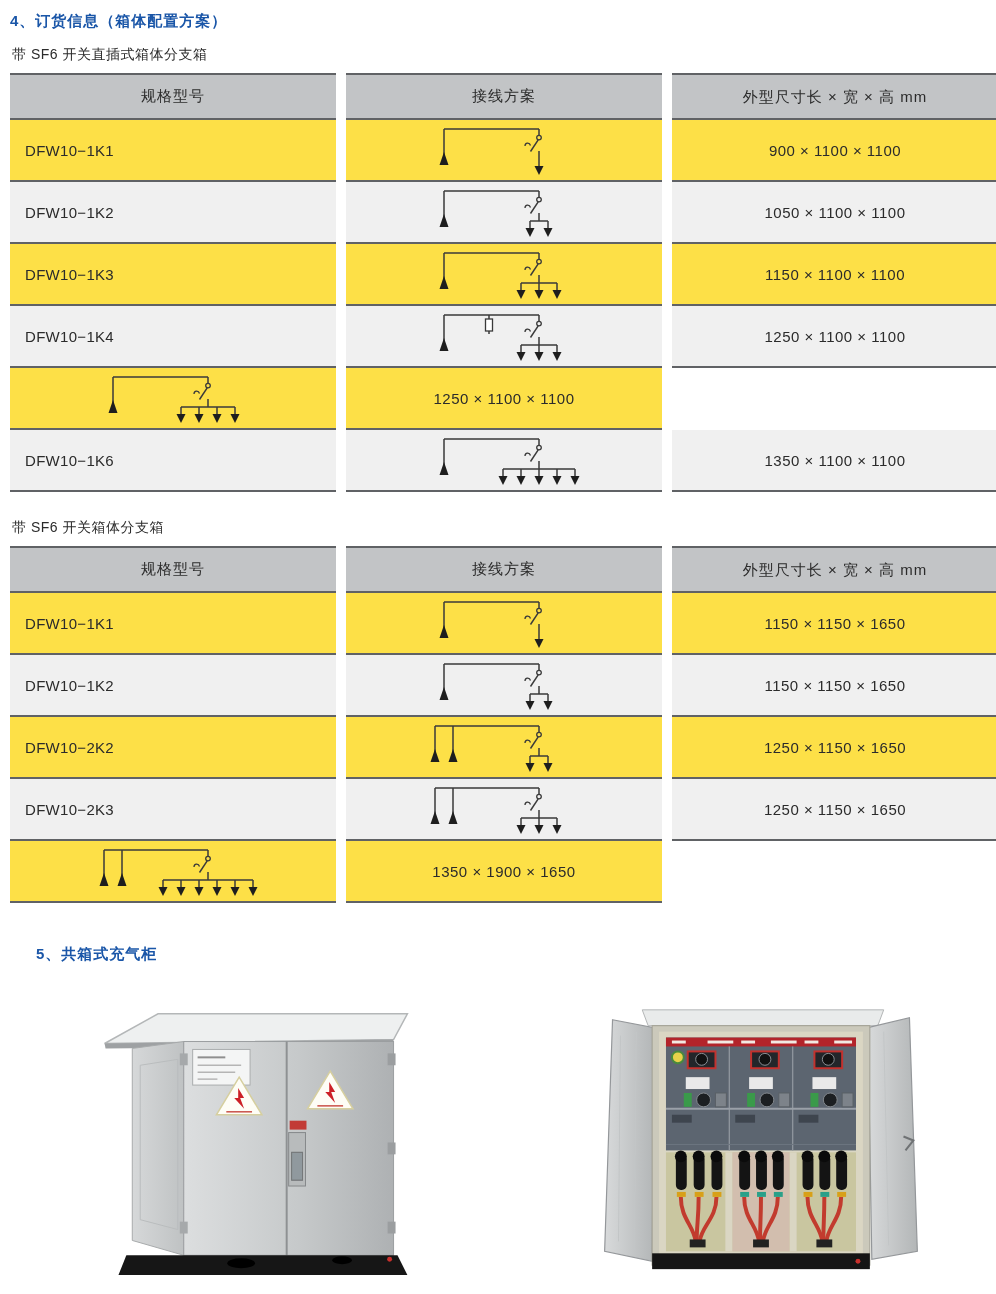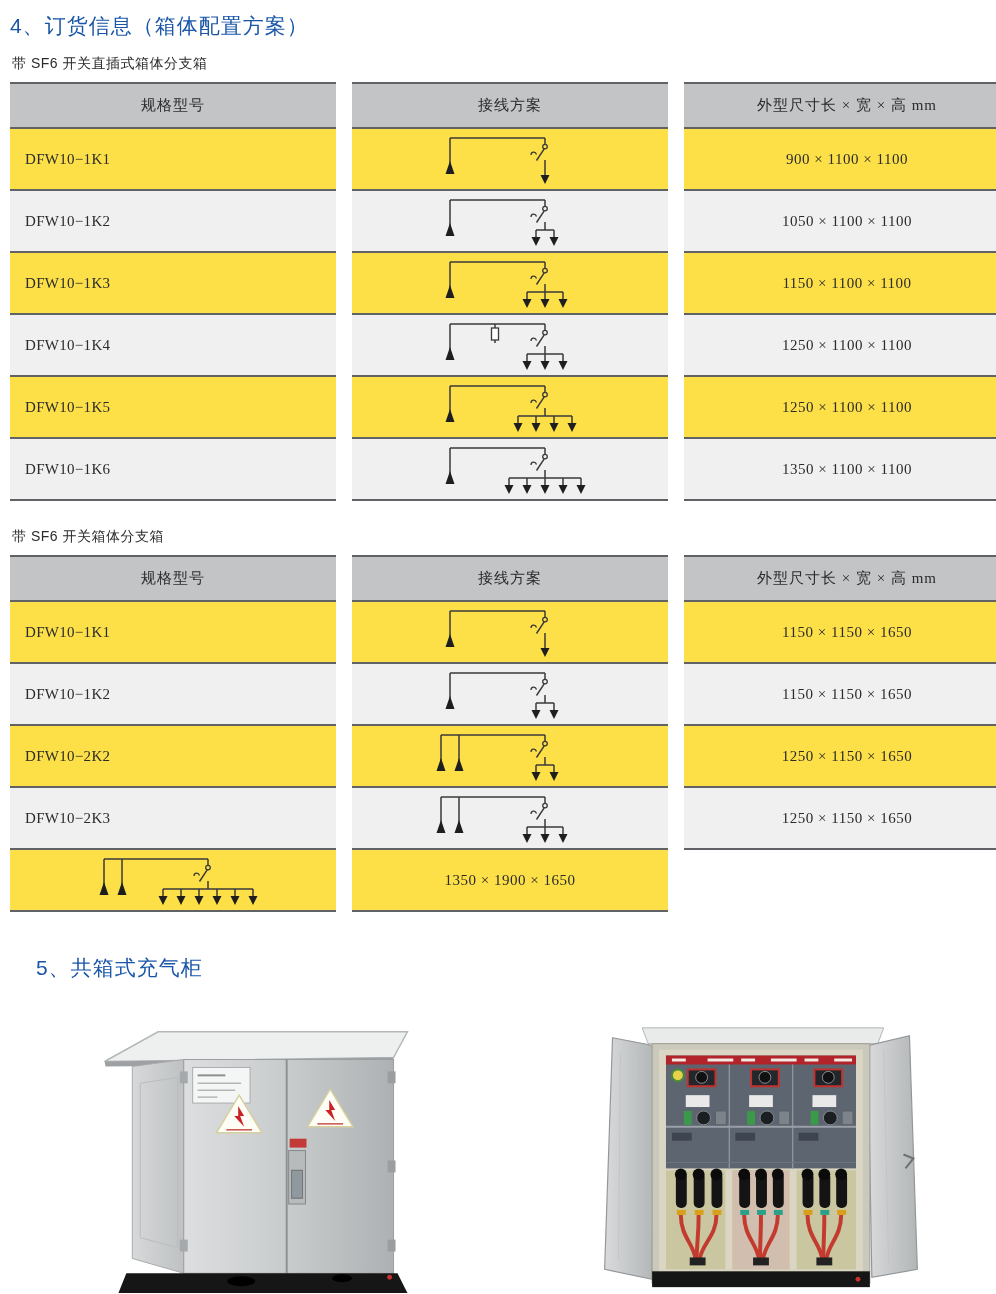--- a/index.html
+++ b/index.html
@@ -3,32 +3,31 @@
 <meta charset="utf-8">
 <style>
   html,body{margin:0;padding:0;background:#ffffff;}
   body{
     width:996px;height:1294px;overflow:hidden;position:relative;
     font-family:"Liberation Sans","DejaVu Sans",sans-serif;
     color:#2b2b2b;
   }
   .page{padding:0;}
   h1.sec{
-    font-size:21px;font-weight:normal;color:var(--title-blue,#1a56a8);
+    font-size:15px;font-weight:bold;color:var(--title-blue,#1a56a8);
     margin:12px 0 0 10px;letter-spacing:1px;
   }
   p.caption{
     font-size:14px;color:#2b2b2b;margin:15px 0 9px 12px;letter-spacing:.5px;
   }
   .dtable{margin:0 10px;}
   .thead,.trow{
     display:grid;
     grid-template-columns:326px 316px 326px;
-    column-gap:16px;
-    font-family:Liberation Serif, serif;
+    column-gap:10px;
   }
   .hcell{
     background:var(--header-bg,#c2c4c6);
     height:47px;box-sizing:border-box;
     border-top:2px solid var(--line,#606265);
     border-bottom:2px solid var(--line,#606265);
     display:flex;align-items:center;justify-content:center;
     font-size:15px;letter-spacing:1px;
   }
   .hcell.two{line-height:1.3;}
@@ -151,21 +150,20 @@
               <line x1="150" y1="38" x2="150" y2="46" stroke="#3a3a3a" stroke-width="1.5"></line>
               <polygon points="145.5,45 154.5,45 150,54" fill="#1e1e1e"></polygon>
               <line x1="168" y1="38" x2="168" y2="46" stroke="#3a3a3a" stroke-width="1.5"></line>
               <polygon points="163.5,45 172.5,45 168,54" fill="#1e1e1e"></polygon>
             </svg>
           </div>
     <div class="cell size">1250 × 1100 × 1100</div>
   </div>
 
   <div class="trow">
-    <div class="cell model">DFW10−1K5</div>
     <div class="cell diagram">
             <svg width="230" height="58" viewBox="0 0 230 58">
               <line x1="55" y1="8" x2="150" y2="8" stroke="#3a3a3a" stroke-width="1.5"></line>
               <line x1="55" y1="8" x2="55" y2="36" stroke="#3a3a3a" stroke-width="1.5"></line>
               <polygon points="55,31 50.5,44 59.5,44" fill="#1e1e1e"></polygon>
               <line x1="150" y1="8" x2="150" y2="14" stroke="#3a3a3a" stroke-width="1.5"></line>
               <circle cx="150" cy="16.6" r="2.3" fill="none" stroke="#3a3a3a" stroke-width="1.3"></circle>
               <line x1="149.2" y1="18.8" x2="141.5" y2="30.5" stroke="#3a3a3a" stroke-width="1.5"></line>
               <path d="M 136 25 c 0 -3.5 4.5 -4 5.5 -0.5" fill="none" stroke="#3a3a3a" stroke-width="1.3"></path>
               <line x1="150" y1="30" x2="150" y2="38" stroke="#3a3a3a" stroke-width="1.5"></line>

